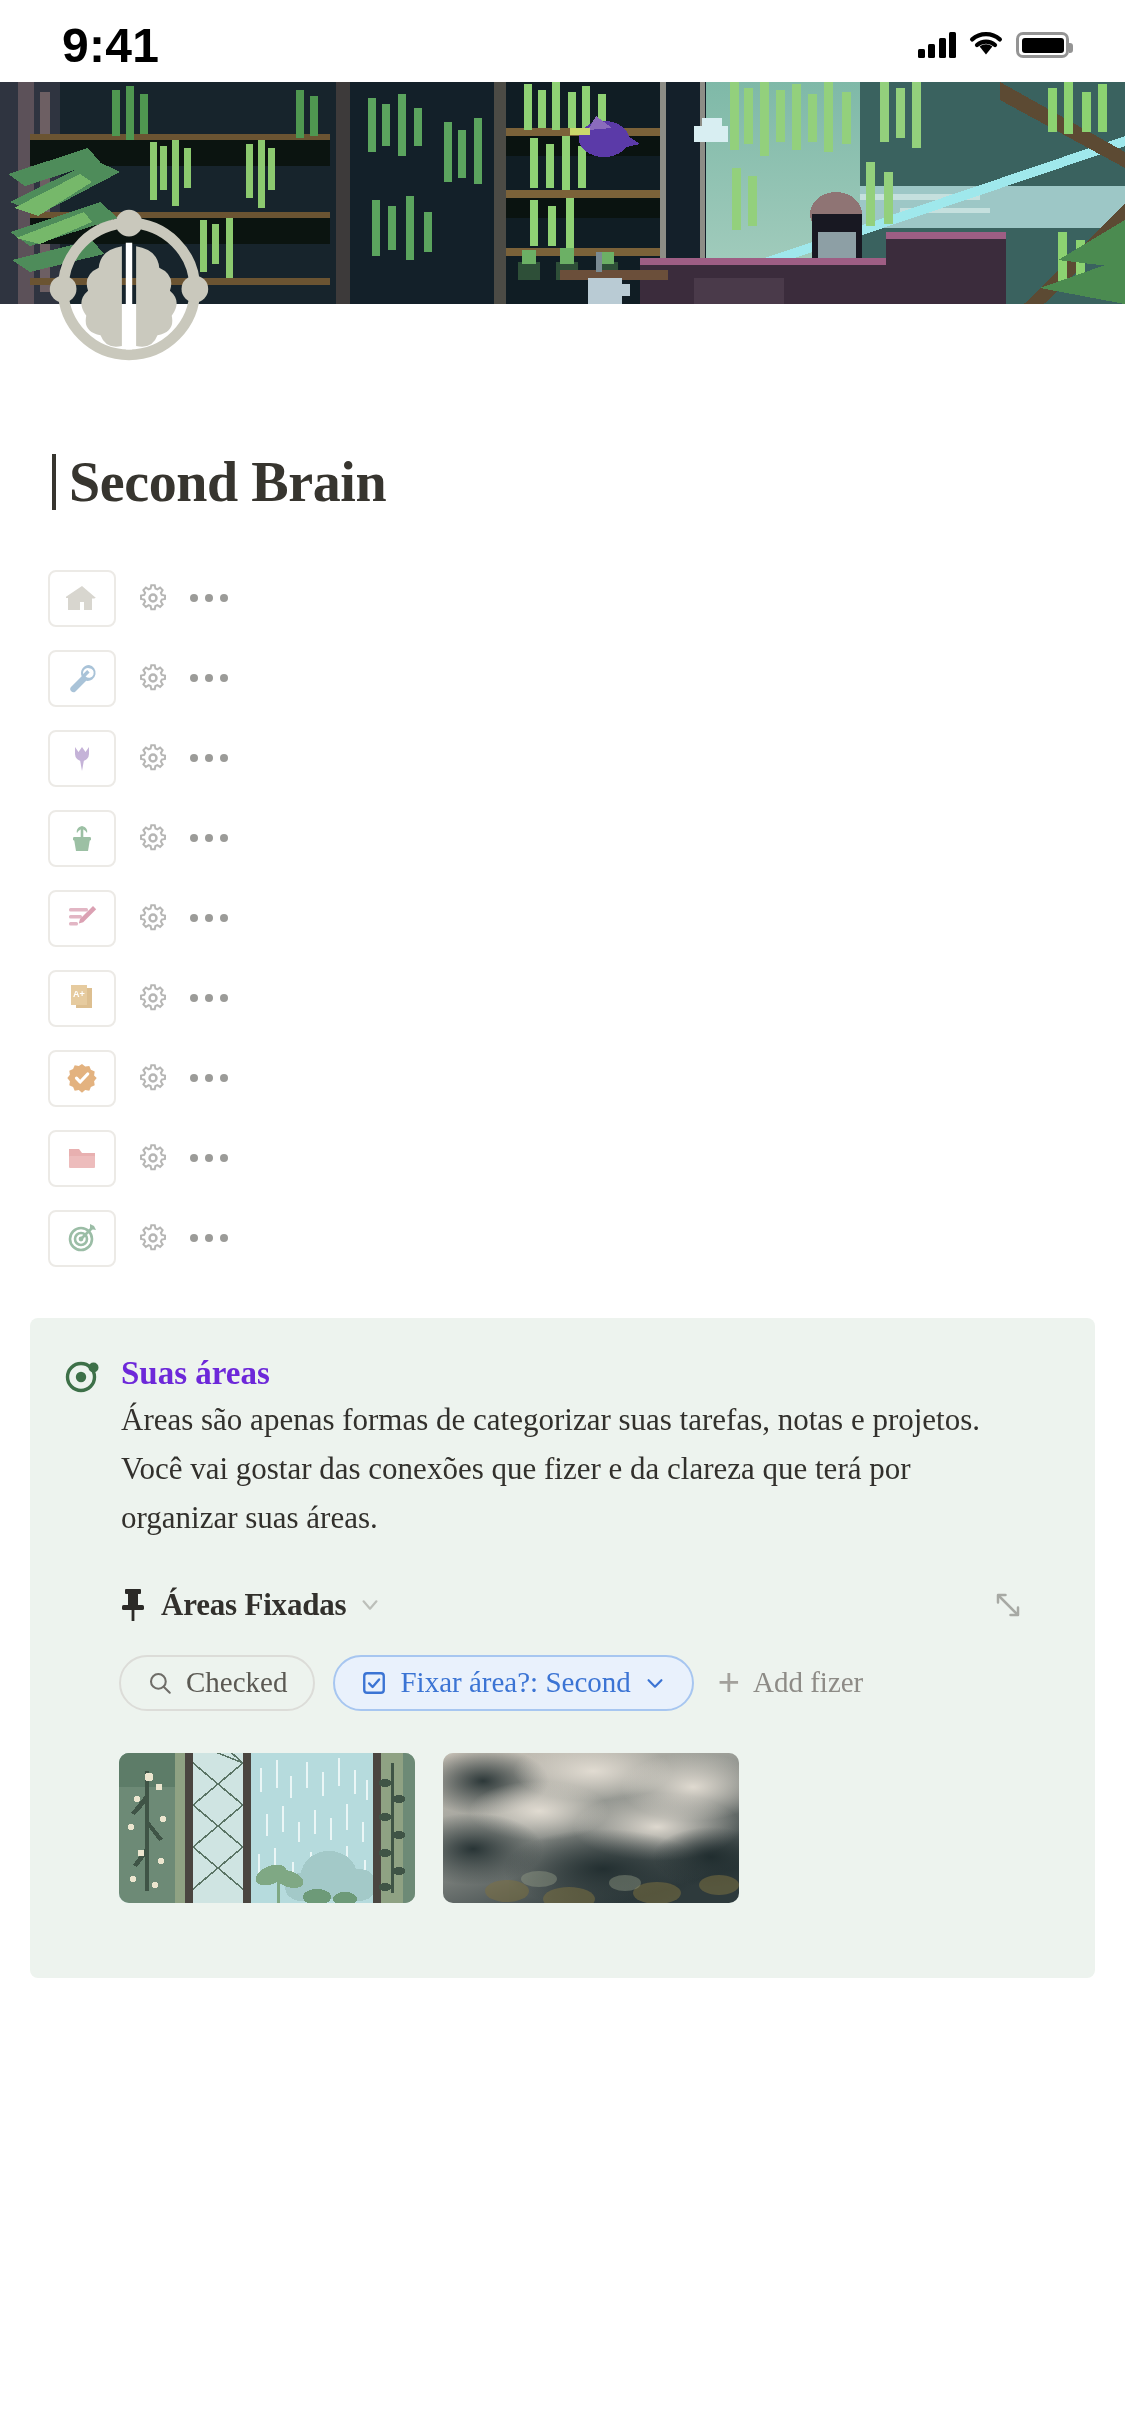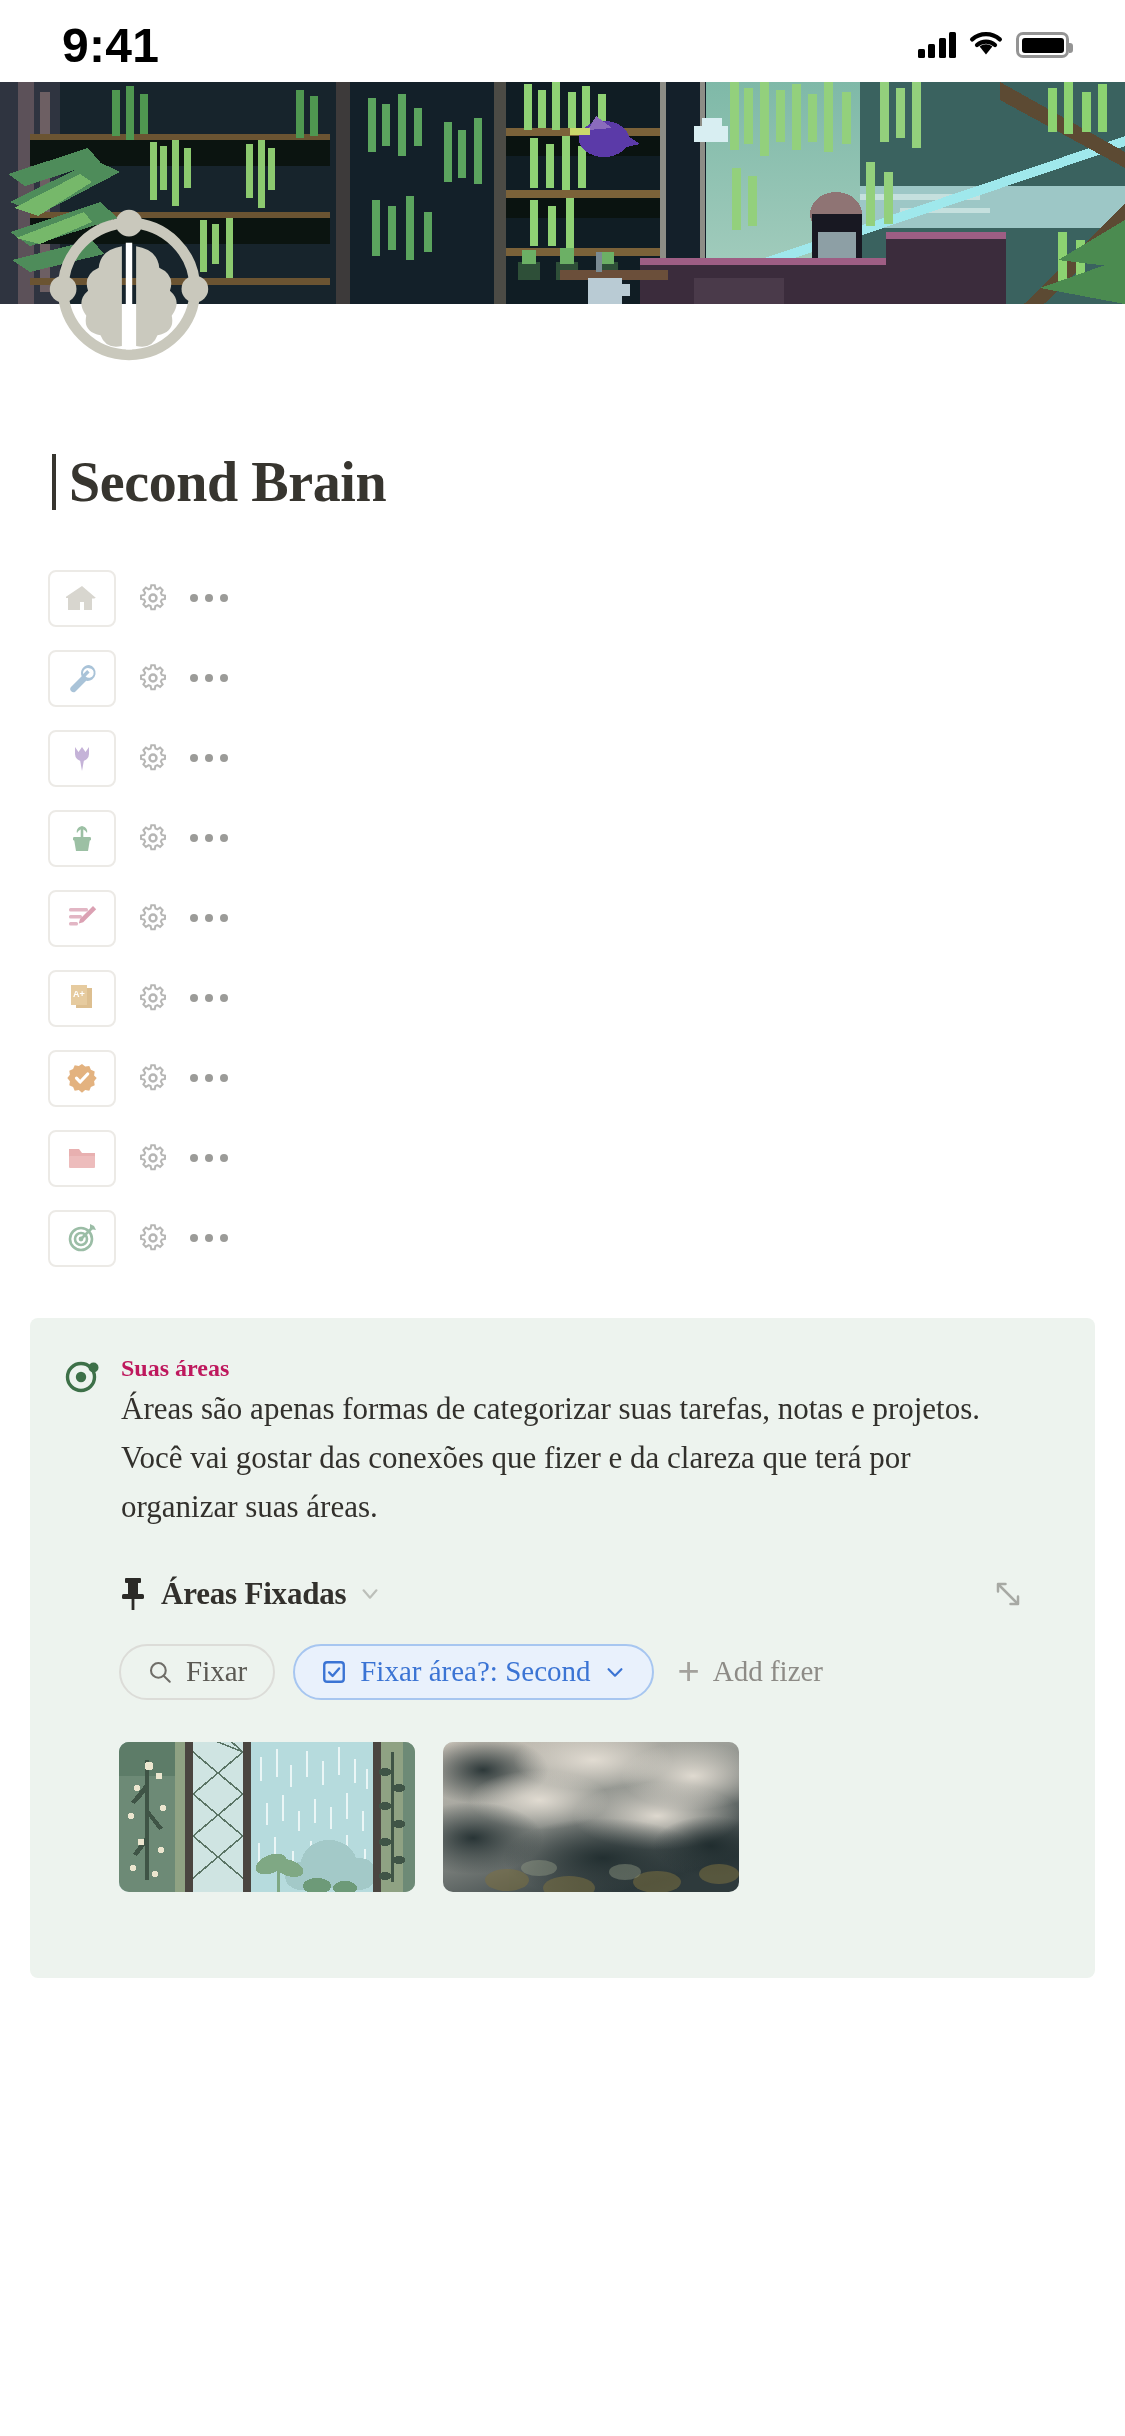--- a/index.html
+++ b/index.html
@@ -140,23 +140,23 @@
   .callout-head {
     display: flex;
     align-items: flex-start;
     gap: 21px;
   }
   .callout-icon { width: 36px; height: 36px; flex:none; margin-top: 4px; }
   .callout-icon svg { width:100%; height:100%; display:block; }
   .callout-body { flex: 1; }
   .callout-title {
     font-family: "Liberation Serif", serif;
-    font-size: 24px;
+    font-size: 33px;
     font-weight: 700;
-    color: #be185d;
+    color: #6d28d9;
     line-height: 1.2;
   }
   .callout-text {
     font-family: "Liberation Serif", serif;
     font-size: 31px;
     color: #32302c;
     line-height: 1.58;
     margin-top: 2px;
     max-width: 900px;
   }
@@ -697,21 +697,21 @@
   </div>
 
   <div class="filters">
     <div class="pill">
       <span>
         <svg width="26" height="26" viewBox="0 0 24 24">
             <circle cx="10.5" cy="10.5" r="6.8" fill="none" stroke="#6f6d68" stroke-width="1.9"></circle>
             <path d="M15.6 15.6L21 21" stroke="#6f6d68" stroke-width="1.9" stroke-linecap="round"></path>
           </svg>
       </span>
-      <span>Fixar</span>
+      <span>Checked</span>
     </div>
 
     <div class="pill blue">
       <span>
         <svg width="26" height="26" viewBox="0 0 24 24">
             <rect x="3" y="3" width="18" height="18" rx="2.6" fill="none" stroke="#3b74d4" stroke-width="2.2"></rect>
             <path d="M7.5 12.4l3.2 3.3 6-7" stroke="#3b74d4" stroke-width="2.2" fill="none" stroke-linecap="round" stroke-linejoin="round"></path>
           </svg>
       </span>
       <span>Fixar área?: Second</span>

